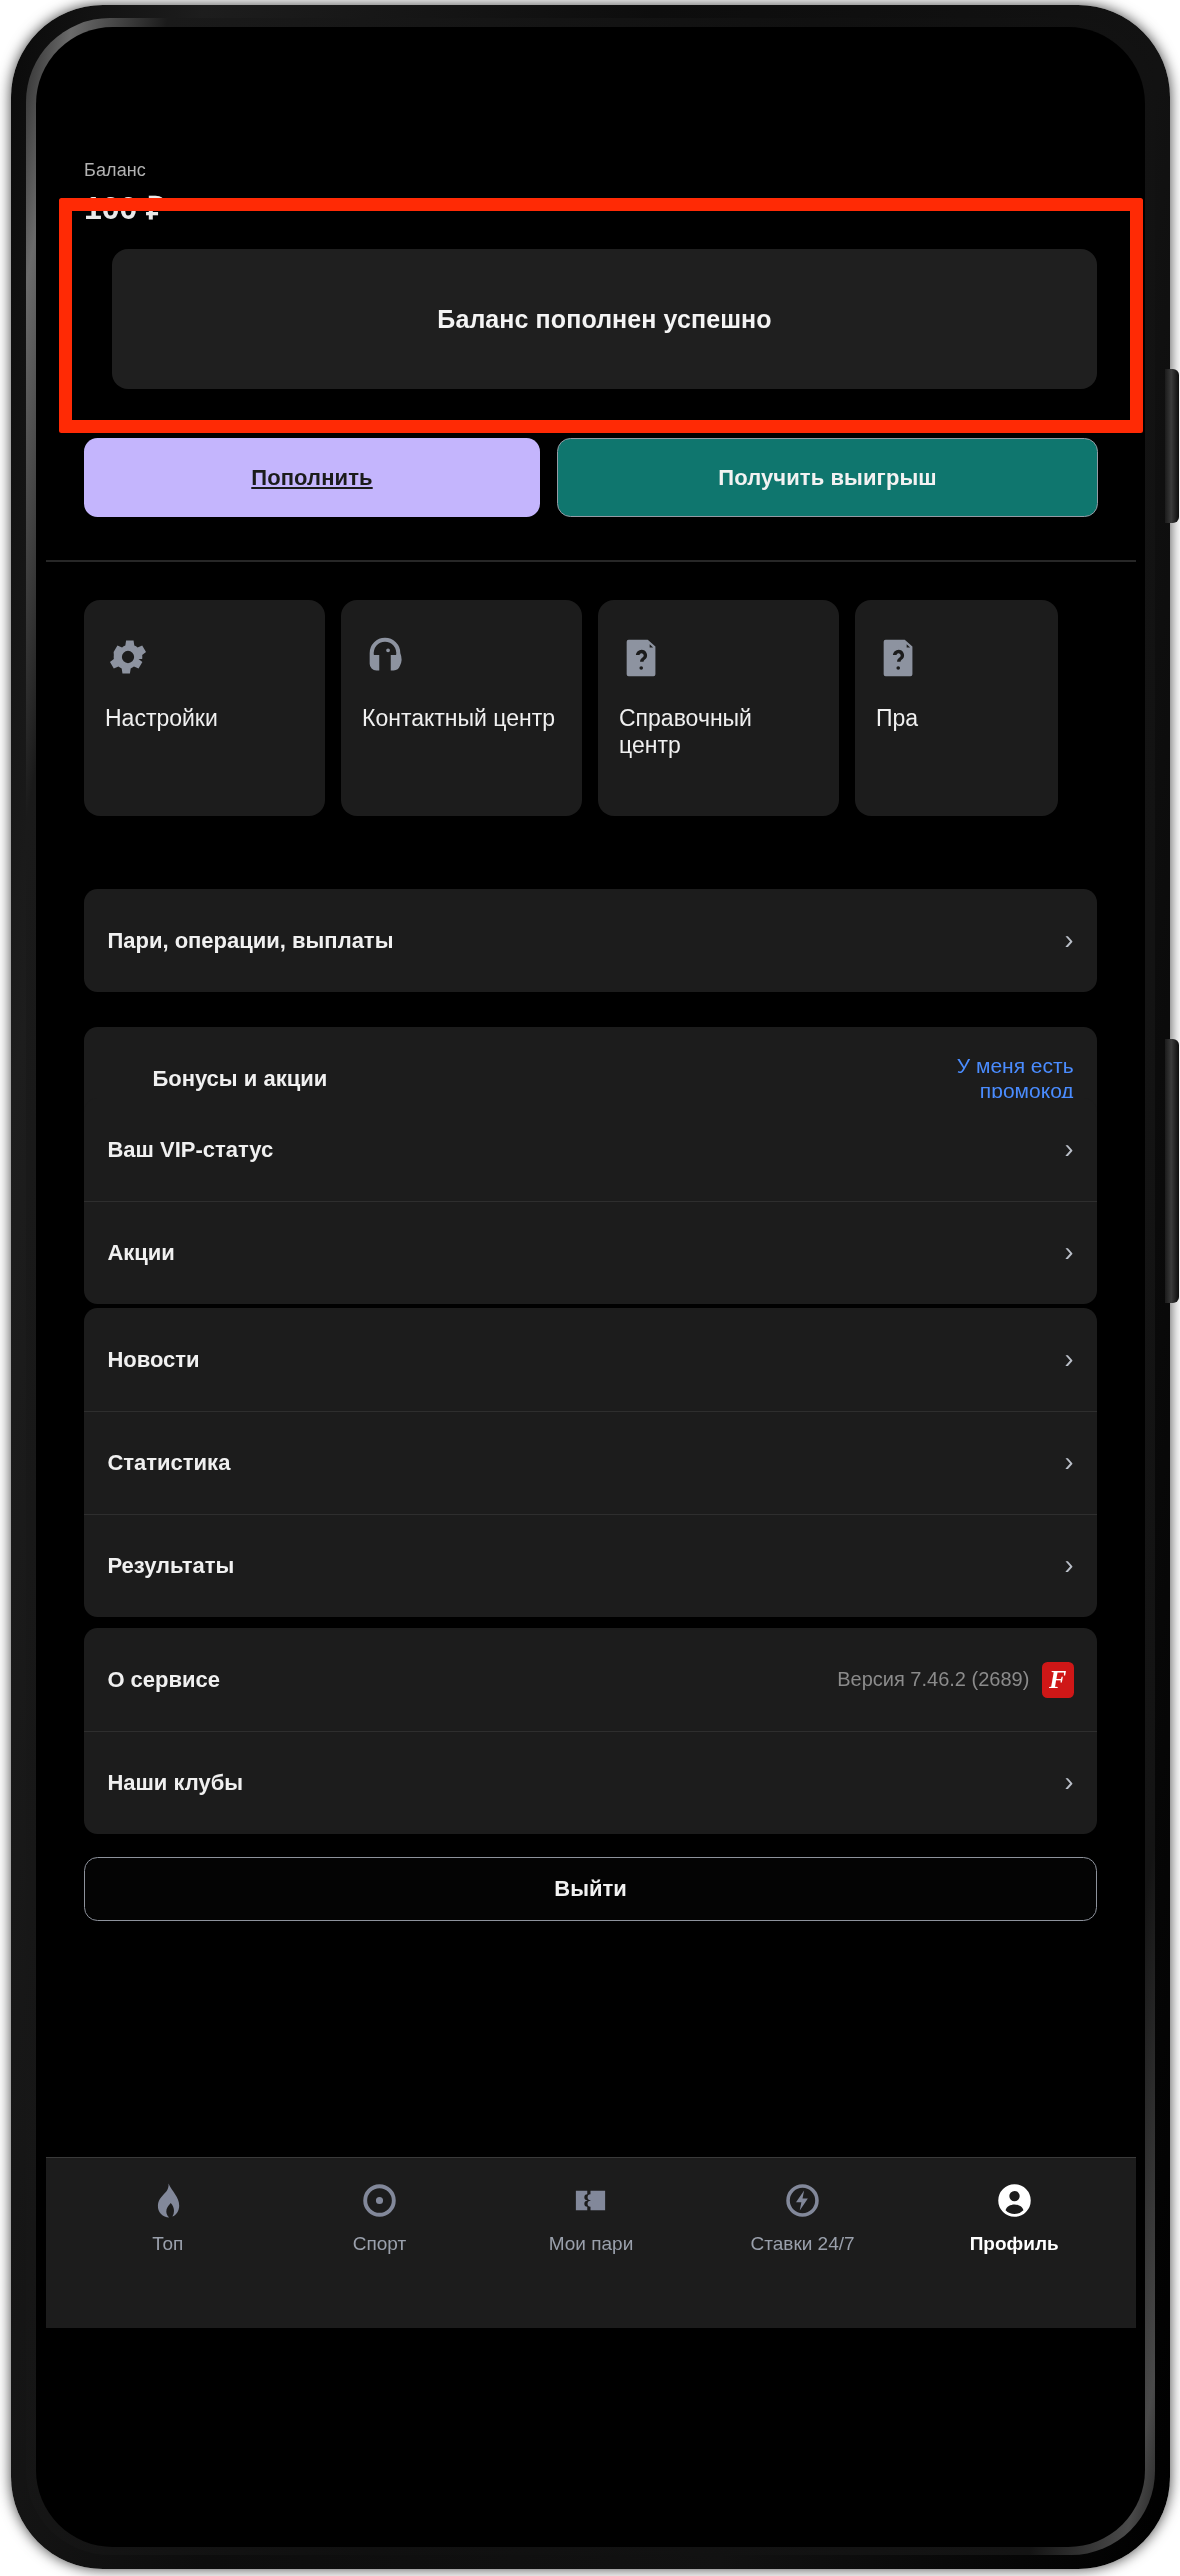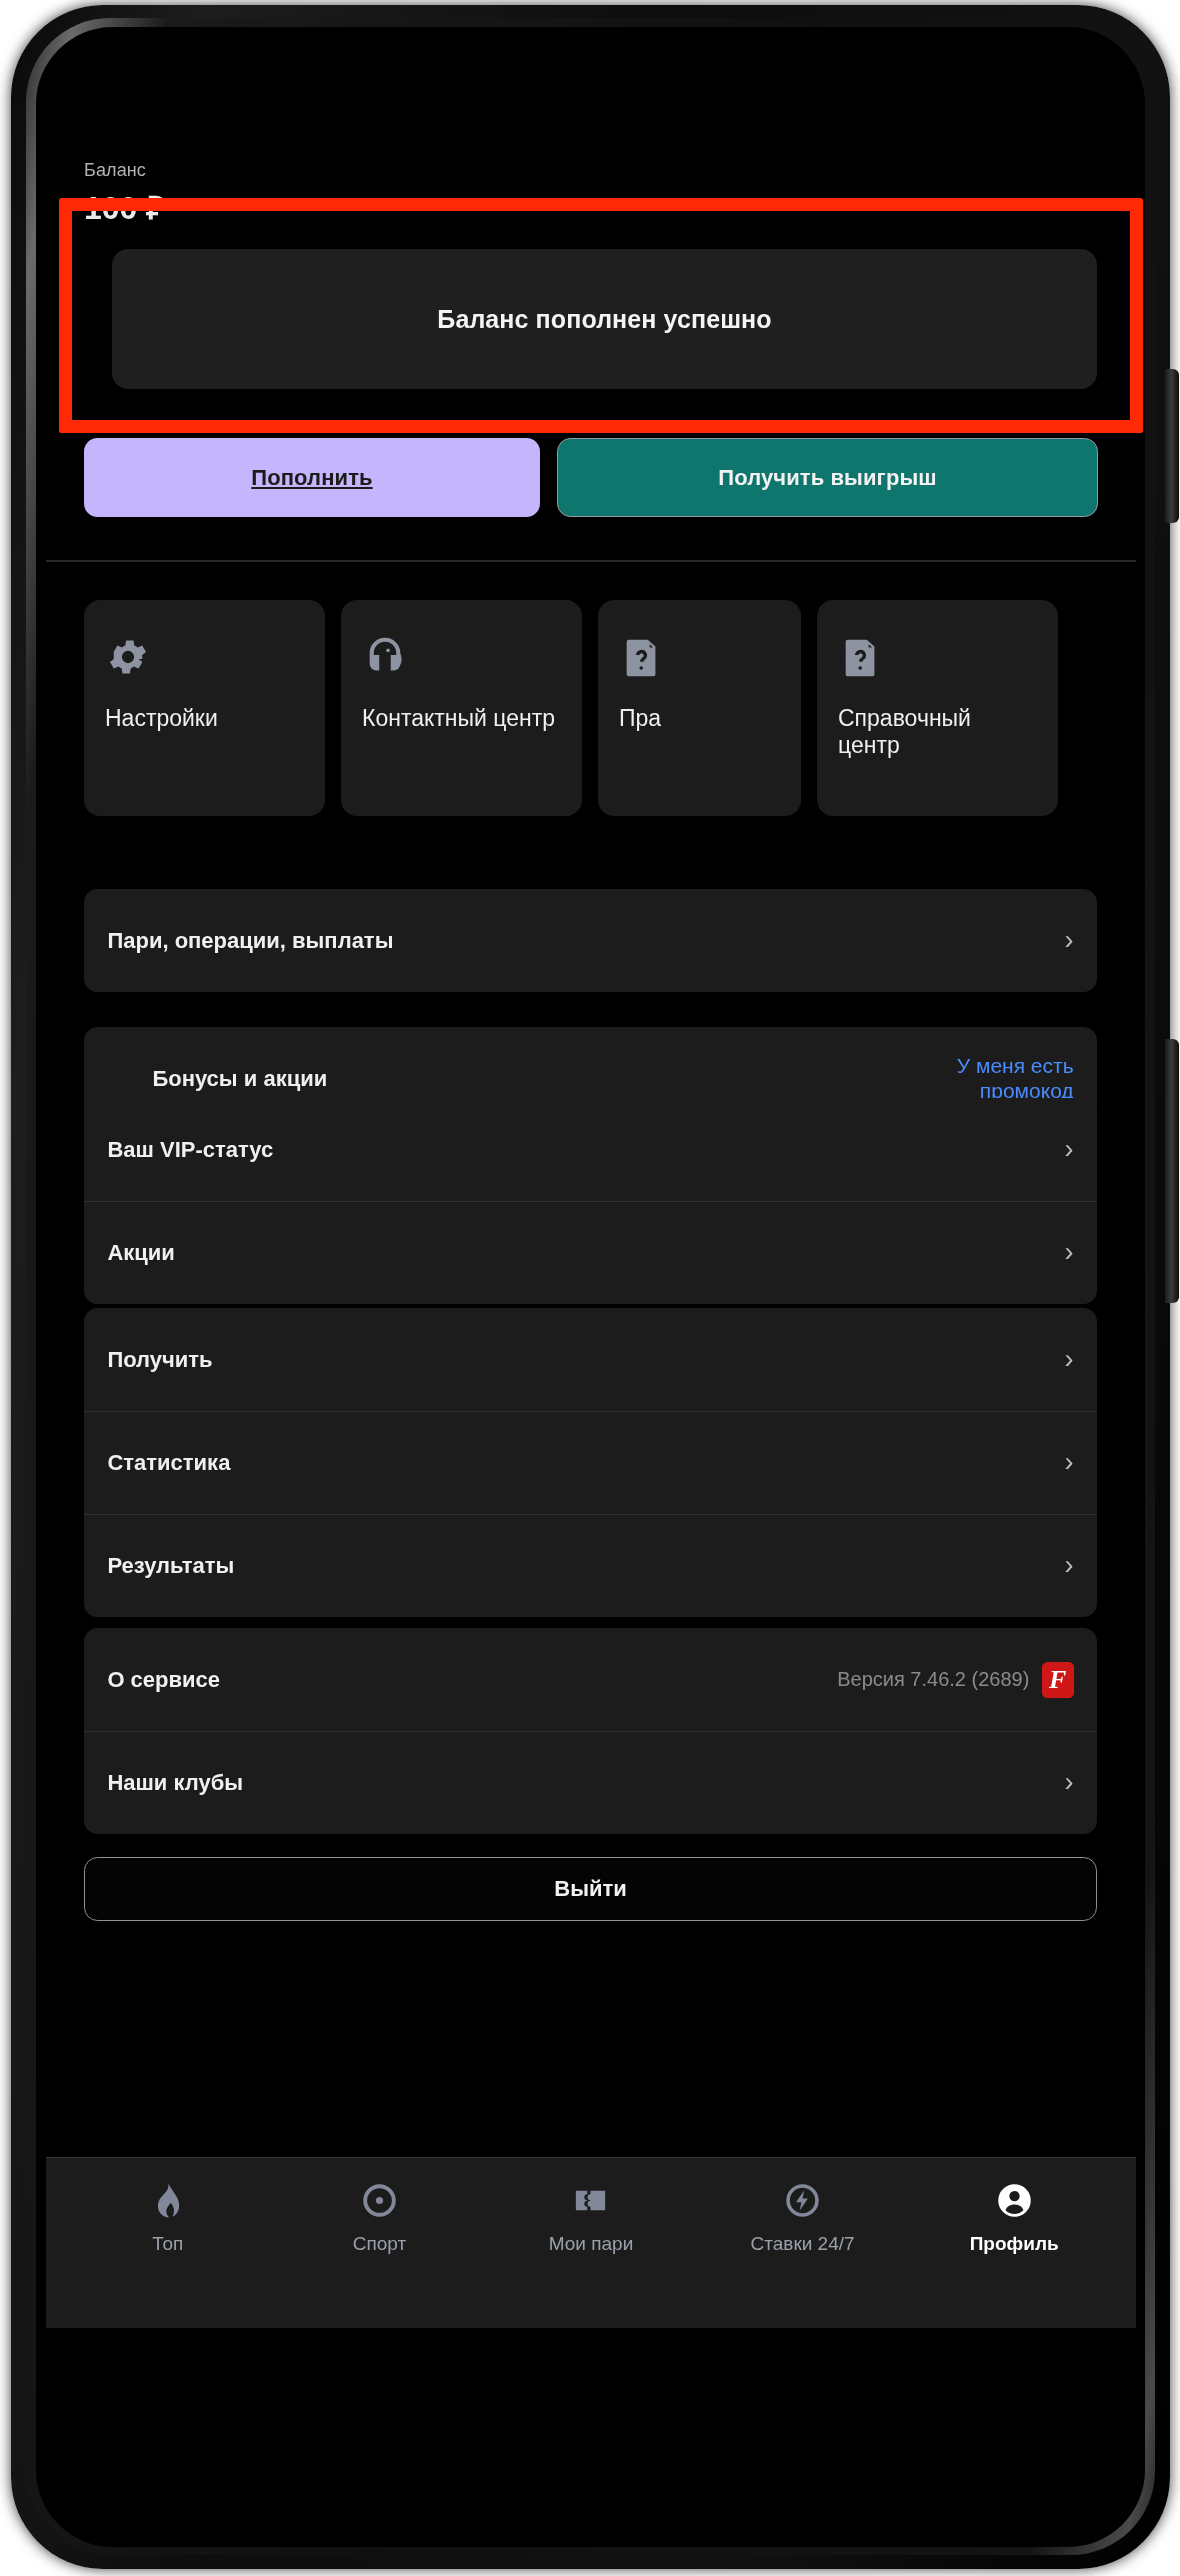--- a/index.html
+++ b/index.html
@@ -213,39 +213,39 @@
         <div class="tile">
           <span class="tile-icon">
             <svg viewBox="0 0 24 24">
                 <path d="M12 2a8 8 0 0 0-8 8v5.5A3.5 3.5 0 0 0 7.5 19H9v-8H6.2A6 6 0 0 1 12 4a6 6 0 0 1 5.8 7H15v8h1.5a3.5 3.5 0 0 0 3.3-2.4A7.9 7.9 0 0 0 20 10a8 8 0 0 0-8-8Zm2.6 6.5a1 1 0 1 1-1-1 1 1 0 0 1 1 1Z"></path>
               </svg>
           </span>
           <span class="tile-label">Контактный
 центр</span>
         </div>
 
+        <div class="tile">
+          <span class="tile-icon">
+            <svg viewBox="0 0 24 24">
+                <path d="M5 3h10l4 3.5V21a1 1 0 0 1-1 1H5a1 1 0 0 1-1-1V4a1 1 0 0 1 1-1Zm11 2.4V7h1.8ZM11.6 16.8a.95.95 0 1 0 .95.95.95.95 0 0 0-.95-.95Zm.2-8.6a3 3 0 0 0-3 2.8h1.9a1.1 1.1 0 1 1 1.7 1.1c-.8.6-1.4 1.2-1.4 2.4h1.8c0-.7.5-1 1.2-1.6a2.9 2.9 0 0 0-2.2-4.7Z"></path>
+              </svg>
+          </span>
+          <span class="tile-label">Справочный
+центр</span>
+        </div>
+
         <div class="tile partial">
           <span class="tile-icon">
             <svg viewBox="0 0 24 24">
                 <path d="M5 3h10l4 3.5V21a1 1 0 0 1-1 1H5a1 1 0 0 1-1-1V4a1 1 0 0 1 1-1Zm11 2.4V7h1.8ZM11.6 16.8a.95.95 0 1 0 .95.95.95.95 0 0 0-.95-.95Zm.2-8.6a3 3 0 0 0-3 2.8h1.9a1.1 1.1 0 1 1 1.7 1.1c-.8.6-1.4 1.2-1.4 2.4h1.8c0-.7.5-1 1.2-1.6a2.9 2.9 0 0 0-2.2-4.7Z"></path>
               </svg>
           </span>
           <span class="tile-label">Пра</span>
         </div>
 
-        <div class="tile">
-          <span class="tile-icon">
-            <svg viewBox="0 0 24 24">
-                <path d="M5 3h10l4 3.5V21a1 1 0 0 1-1 1H5a1 1 0 0 1-1-1V4a1 1 0 0 1 1-1Zm11 2.4V7h1.8ZM11.6 16.8a.95.95 0 1 0 .95.95.95.95 0 0 0-.95-.95Zm.2-8.6a3 3 0 0 0-3 2.8h1.9a1.1 1.1 0 1 1 1.7 1.1c-.8.6-1.4 1.2-1.4 2.4h1.8c0-.7.5-1 1.2-1.6a2.9 2.9 0 0 0-2.2-4.7Z"></path>
-              </svg>
-          </span>
-          <span class="tile-label">Справочный
-центр</span>
-        </div>
-
       </div>
 
       <div class="card" style="top:852px;">
         <div class="row">
           <span class="row-label">Пари, операции, выплаты</span>
           <span class="row-right">
             <span class="chevron">›</span>
           </span>
         </div>
       </div>
@@ -269,21 +269,21 @@
         <div class="row">
           <span class="row-label">Акции</span>
           <span class="row-right">
             <span class="chevron">›</span>
           </span>
         </div>
       </div>
 
       <div class="card" style="top:1271px;">
         <div class="row">
-          <span class="row-label">Получить</span>
+          <span class="row-label">Новости</span>
           <span class="row-right">
             <span class="chevron">›</span>
           </span>
         </div>
         <div class="row">
           <span class="row-label">Статистика</span>
           <span class="row-right">
             <span class="chevron">›</span>
           </span>
         </div>

